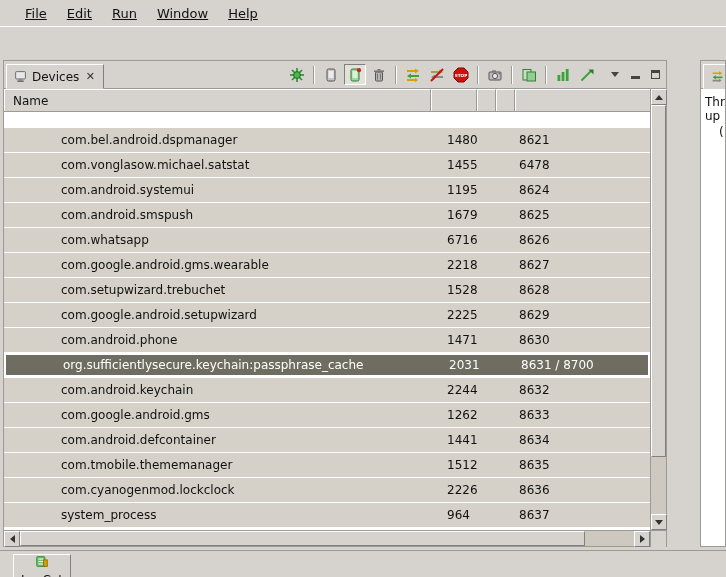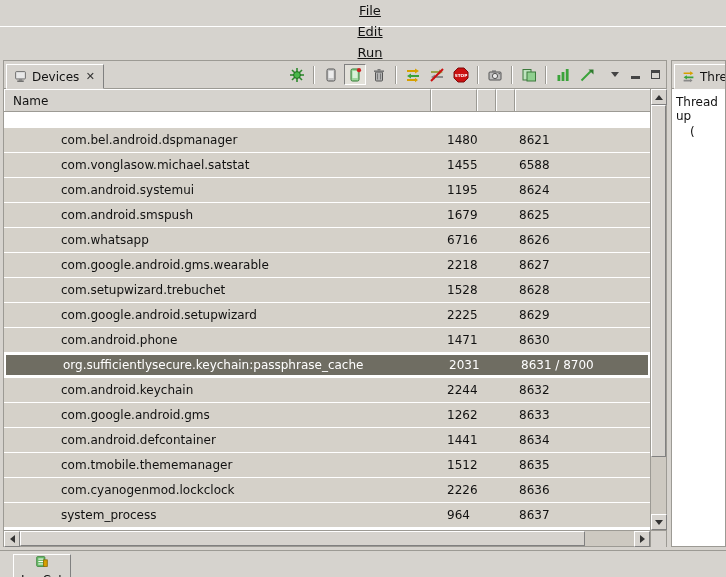--- a/index.html
+++ b/index.html
@@ -6,28 +6,28 @@
   html,body { width:726px; height:577px; overflow:hidden; }
   body {
     font-family:"DejaVu Sans","Liberation Sans",sans-serif;
     font-size:12px; color:#111;
     background:#d6d3ce;
     position:relative;
   }
   .raised { border:1px solid; border-color:#ffffff #808080 #808080 #ffffff; }
 
   
-  .menubar { height:26px; display:flex; align-items:center; padding-left:16px; background:#d6d3ce;flex-direction:column; }
+  .menubar { height:26px; display:flex; align-items:center; padding-left:16px; background:#d6d3ce; }
   .menu-item { padding:3px 9px; margin-right:2px; text-decoration:underline; font-size:13px; cursor:default; }
 
   
   .main-toolbar { height:34px; background:#d6d3ce; border-top:1px solid #ffffff; }
 
   
-  .workspace { height:487px; display:flex; padding-left:3px; }
+  .workspace { height:487px; display:flex; padding-left:3px;gap:29px; }
   .view { background:#d6d3ce; border:1px solid #9c9a94; display:flex; flex-direction:column; }
   .devices-panel { flex:0 0 664px; }
   .threads-panel { flex:1; margin-left:4px; overflow:hidden; }
 
   
   .tabbar { height:28px; display:flex; align-items:flex-end; border-bottom:1px solid #9c9a94; background:#d6d3ce; position:relative; }
   .tab { height:25px; display:flex; align-items:center; gap:5px; padding:0 7px;
          border:1px solid; border-color:#ffffff #808080 #d6d3ce #ffffff; background:#d6d3ce;
          margin-left:2px; margin-bottom:-1px; white-space:nowrap; }
   .tab-close { font-size:11px; line-height:11px; width:12px; height:12px; text-align:center; color:#333; }
@@ -229,21 +229,21 @@
               <span class="cell pid">1480</span>
               <span class="cell c3"></span>
               <span class="cell c4"></span>
               <span class="cell port">8621</span>
             </div>
             <div class="trow">
               <span class="cell name">com.vonglasow.michael.satstat</span>
               <span class="cell pid">14553</span>
               <span class="cell c3"></span>
               <span class="cell c4"></span>
-              <span class="cell port">6588</span>
+              <span class="cell port">6478</span>
             </div>
             <div class="trow">
               <span class="cell name">com.android.systemui</span>
               <span class="cell pid">1195</span>
               <span class="cell c3"></span>
               <span class="cell c4"></span>
               <span class="cell port">8624</span>
             </div>
             <div class="trow">
               <span class="cell name">com.android.smspush</span>

